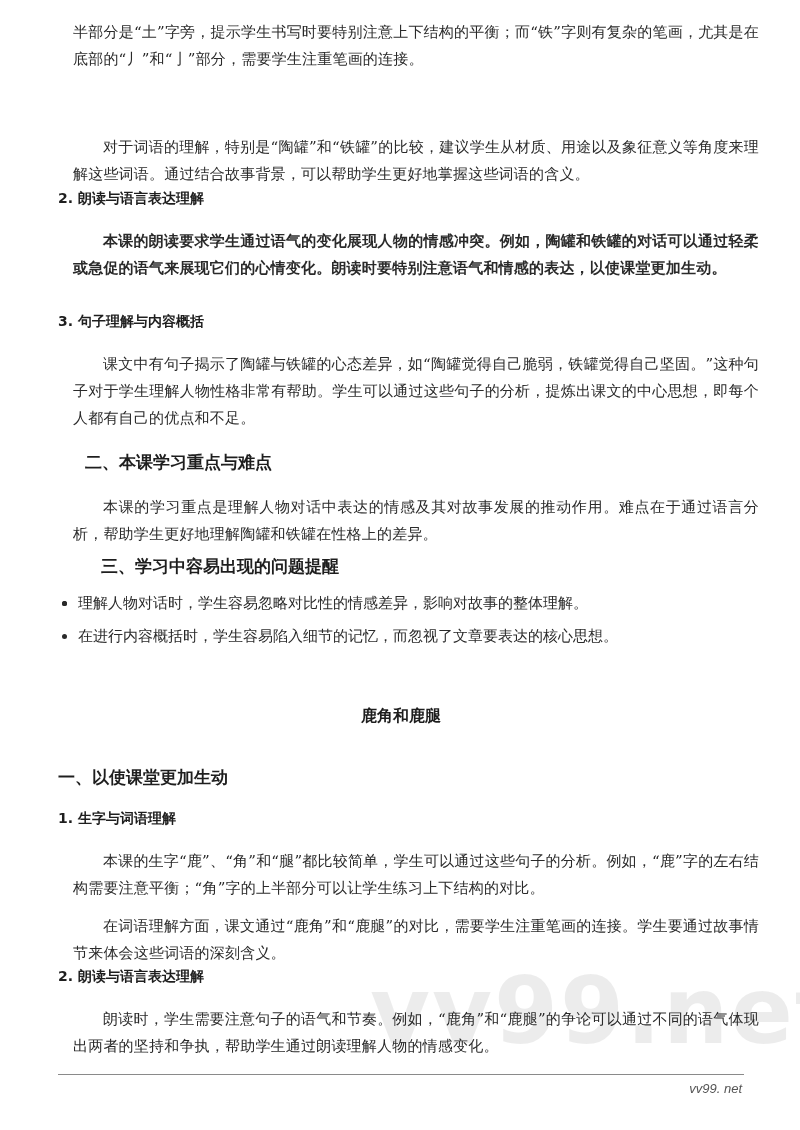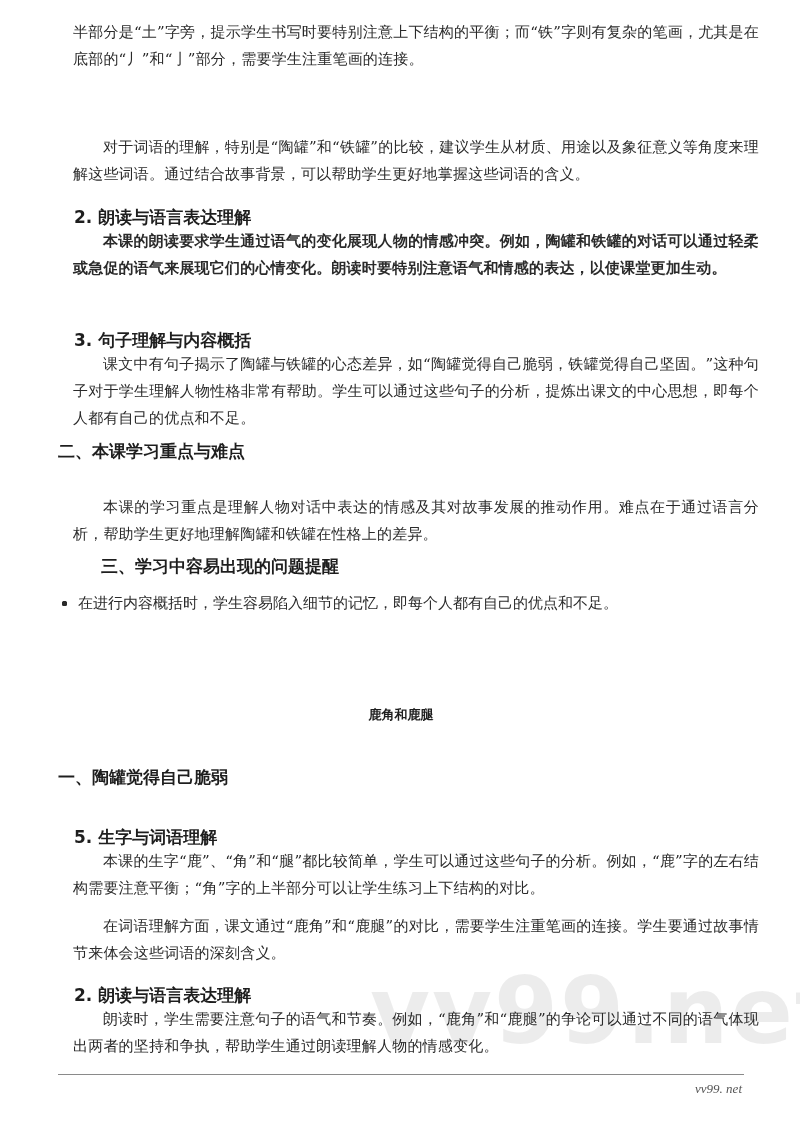--- a/index.html
+++ b/index.html
@@ -30,41 +30,41 @@
       text-align: justify;
       letter-spacing: 0.2px;
       margin: 15px;
     }
     .para.indent { text-indent: 30px; }
     .subhead {
       position: absolute;
       left: 0;
       font-family: "DejaVu Sans", "Liberation Sans", sans-serif;
       font-weight: bold;
-      font-size: 17px;
+      font-size: 14px;
       color: #1e1e1e;
-      margin: 16px;
+      margin: 0;
     }
     .sechead {
       position: absolute;
       left: 0;
       font-family: "DejaVu Sans", "Liberation Sans", sans-serif;
       font-weight: bold;
       font-size: 17px;
       color: #1e1e1e;
       margin: 0;
     }
     .doc-title {
       position: absolute;
       left: 0;
       width: 686px;
       text-align: center;
       font-family: "DejaVu Sans", "Liberation Sans", sans-serif;
       font-weight: bold;
-      font-size: 13px;
+      font-size: 16px;
       color: #1e1e1e;
       margin: 0;
     }
     ul.bullets {
       position: absolute;
       left: 0;
       margin: 0;
       padding: 0;
       list-style: none;
     }
@@ -89,21 +89,21 @@
       left: 58px;
       top: 1074px;
       width: 686px;
       height: 0;
       border-top: 1px solid #8a8a8a;
     }
     .footer-text {
       position: absolute;
       right: 58px;
       top: 1081px;
-      font-family: Liberation Serif, serif;
+      font-family: Liberation Sans, sans-serif;
       font-style: italic;
       font-size: 13px;
       color: #555555;
     }
     .watermark {
       position: absolute;
       left: 370px;
       top: 958px;
       font-family: "DejaVu Sans", "Liberation Sans", sans-serif;
       font-weight: bold;
@@ -125,35 +125,35 @@
   <p class="para" style="top:4px;">半部分是“土”字旁，提示学生书写时要特别注意上下结构的平衡；而“铁”字则有复杂的笔画，尤其是在底部的“丿”和“亅”部分，需要学生注重笔画的连接。</p>
 
   <p class="para indent" style="top:119px;">对于词语的理解，特别是“陶罐”和“铁罐”的比较，建议学生从材质、用途以及象征意义等角度来理解这些词语。通过结合故事背景，可以帮助学生更好地掌握这些词语的含义。</p>
 
   <h3 class="subhead" style="top:190px;">2. 朗读与语言表达理解</h3>
   <p class="para indent" style="top:213px;font-weight:bold;">本课的朗读要求学生通过语气的变化展现人物的情感冲突。例如，陶罐和铁罐的对话可以通过轻柔或急促的语气来展现它们的心情变化。朗读时要特别注意语气和情感的表达，以使课堂更加生动。</p>
 
   <h3 class="subhead" style="top:313px;">3. 句子理解与内容概括</h3>
   <p class="para indent" style="top:336px;">课文中有句子揭示了陶罐与铁罐的心态差异，如“陶罐觉得自己脆弱，铁罐觉得自己坚固。”这种句子对于学生理解人物性格非常有帮助。学生可以通过这些句子的分析，提炼出课文的中心思想，即每个人都有自己的优点和不足。</p>
 
-  <h2 class="sechead" style="top:440px;">二、本课学习重点与难点</h2>
+  <h2 class="sechead" style="top:451px;margin-left:27px;">二、本课学习重点与难点</h2>
   <p class="para indent" style="top:479px;">本课的学习重点是理解人物对话中表达的情感及其对故事发展的推动作用。难点在于通过语言分析，帮助学生更好地理解陶罐和铁罐在性格上的差异。</p>
 
   <h2 class="sechead" style="top:555px;margin-left:43px;">三、学习中容易出现的问题提醒</h2>
   <ul class="bullets" style="top:587px;">
     <li><span class="bullet-dot"></span></li>
-    <li><span class="bullet-dot"></span></li>
-    <li><span class="bullet-dot"></span><span>在进行内容概括时，学生容易陷入细节的记忆，即每个人都有自己的优点和不足。</span></li>
+    <li><span class="bullet-dot"></span><span>理解人物对话时，学生容易忽略对比性的情感差异，影响对故事的整体理解。</span></li>
+    <li><span class="bullet-dot"></span><span>在进行内容概括时，学生容易陷入细节的记忆，而忽视了文章要表达的核心思想。</span></li>
   </ul>
 
   <h1 class="doc-title" style="top:706px;">鹿角和鹿腿</h1>
 
-  <h2 class="sechead" style="top:766px;">一、陶罐觉得自己脆弱</h2>
+  <h2 class="sechead" style="top:766px;">一、以使课堂更加生动</h2>
 
-  <h3 class="subhead" style="top:810px;">5. 生字与词语理解</h3>
+  <h3 class="subhead" style="top:810px;">1. 生字与词语理解</h3>
   <p class="para indent" style="top:833px;">本课的生字“鹿”、“角”和“腿”都比较简单，学生可以通过这些句子的分析。例如，“鹿”字的左右结构需要注意平衡；“角”字的上半部分可以让学生练习上下结构的对比。</p>
   <p class="para indent" style="top:898px;">在词语理解方面，课文通过“鹿角”和“鹿腿”的对比，需要学生注重笔画的连接。学生要通过故事情节来体会这些词语的深刻含义。</p>
 
   <h3 class="subhead" style="top:968px;">2. 朗读与语言表达理解</h3>
   <p class="para indent" style="top:991px;">朗读时，学生需要注意句子的语气和节奏。例如，“鹿角”和“鹿腿”的争论可以通过不同的语气体现出两者的坚持和争执，帮助学生通过朗读理解人物的情感变化。</p>
 </div>
 
 <div class="footer-rule"></div>
 <div class="footer-text">vv99. net</div>
 

